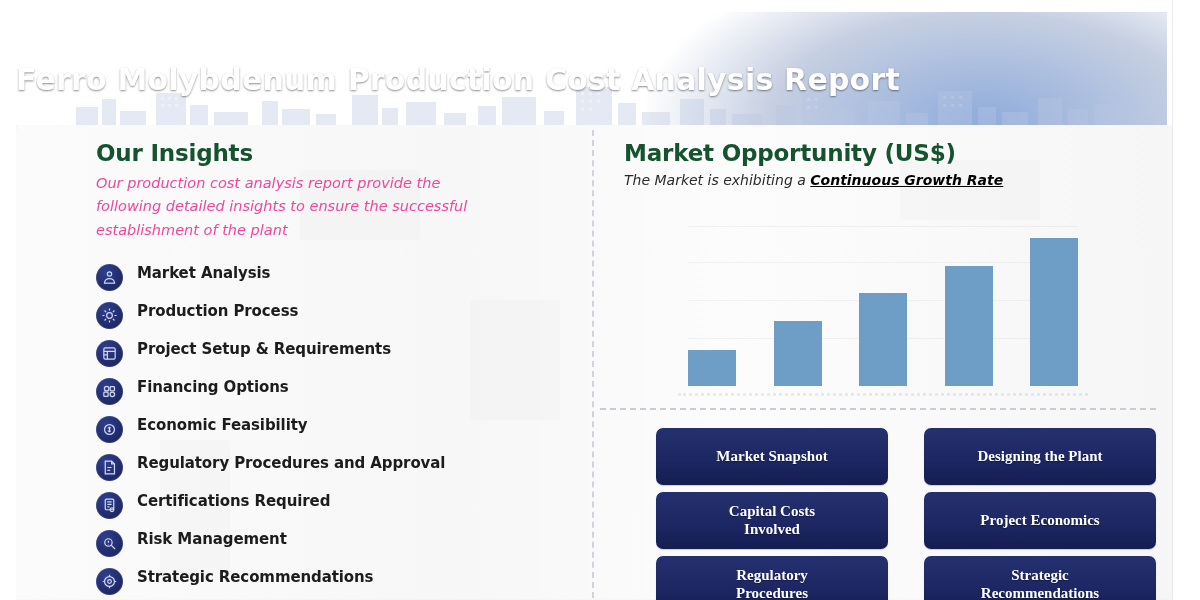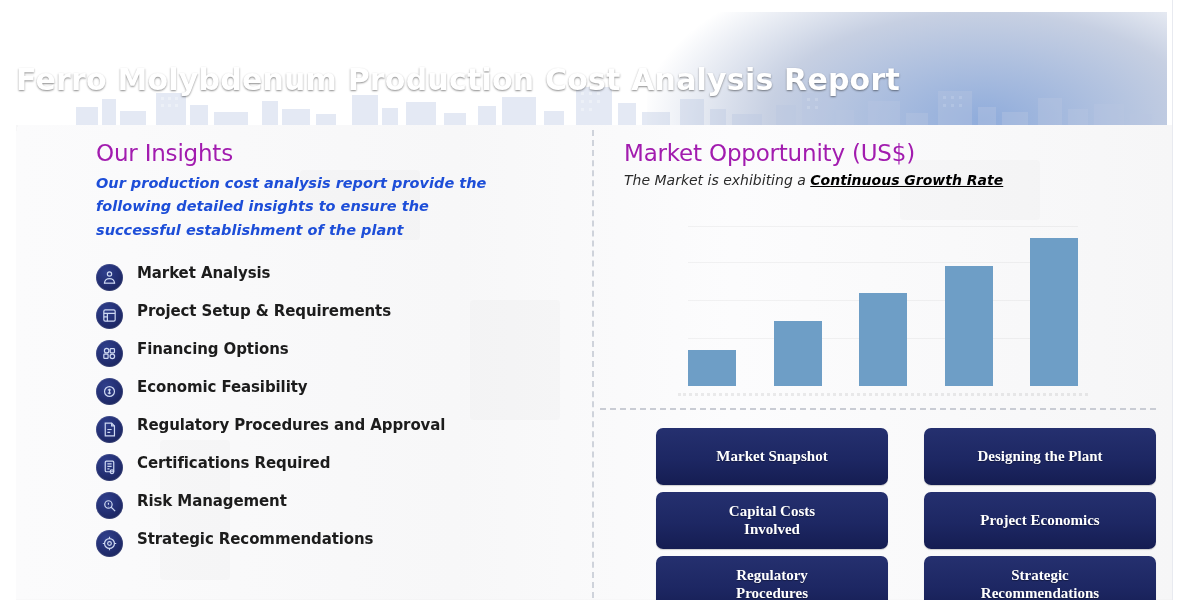--- a/index.html
+++ b/index.html
@@ -61,26 +61,26 @@
     border-left:2px dashed #cfd3db;
   }
   .h-divider{
     position:absolute;left:600px;top:408px;width:556px;height:0;
     border-top:2px dashed #c9ccd4;
   }
 
   
   .left-col{position:absolute;left:96px;top:140px;width:470px;}
   .sec-title{
-    font-size:23px;font-weight:normal;color:#a21caf;margin:0 0 6px 0;
+    font-size:23px;font-weight:bold;color:#14532d;margin:0 0 6px 0;
     font-family:"DejaVu Sans", sans-serif;letter-spacing:-0.2px;
   }
   .lead{
-    font-size:14.5px;font-style:italic;color:#1d4ed8;line-height:1.62;
-    width:410px;margin:0 0 22px 0;font-family:"DejaVu Sans", sans-serif;font-weight:bold;
+    font-size:14.5px;font-style:italic;color:#ec4899;line-height:1.62;
+    width:410px;margin:0 0 22px 0;font-family:"DejaVu Sans", sans-serif;
   }
   .insight-list{list-style:none;margin:0;padding:0;}
   .insight-item{
     display:flex;align-items:flex-start;height:38px;
   }
   .ico{
     width:27px;height:27px;border-radius:50%;flex:0 0 27px;
     background:radial-gradient(circle at 36% 30%, #2f3f8c 0%, #232f73 48%, #161f52 100%);
     position:relative;margin-right:14px;
     box-shadow:inset 0 0 0 1px rgba(255,255,255,0.10);
@@ -232,20 +232,29 @@
         <span class="ico">
           <svg width="17" height="17" viewBox="0 0 24 24" fill="none" stroke="#cfd9f2" stroke-width="1.7">
             <circle cx="12" cy="7" r="3"></circle>
               <path d="M5 20c0-4 3.2-6.5 7-6.5S19 16 19 20"></path>
             <path d="M4 20h16"></path>
           </svg>
         </span>
         <span class="insight-label">Market Analysis</span>
       </li>
 
+      <li class="insight-item">
+        <span class="ico">
+          <svg width="17" height="17" viewBox="0 0 24 24" fill="none" stroke="#cfd9f2" stroke-width="1.7">
+            <circle cx="12" cy="12" r="4"></circle>
+            <path d="M12 2v3M12 19v3M2 12h3M19 12h3M5 5l2.2 2.2M16.8 16.8L19 19M19 5l-2.2 2.2M7.2 16.8L5 19"></path>
+          </svg>
+        </span>
+        <span class="insight-label">Production Process</span>
+      </li>
 
       <li class="insight-item">
         <span class="ico">
           <svg width="17" height="17" viewBox="0 0 24 24" fill="none" stroke="#cfd9f2" stroke-width="1.7">
             <rect x="4" y="4" width="16" height="16" rx="2"></rect>
             <path d="M4 9h16M9 9v11M4 14h5"></path>
           </svg>
         </span>
         <span class="insight-label">Project Setup &amp; Requirements</span>
       </li>

